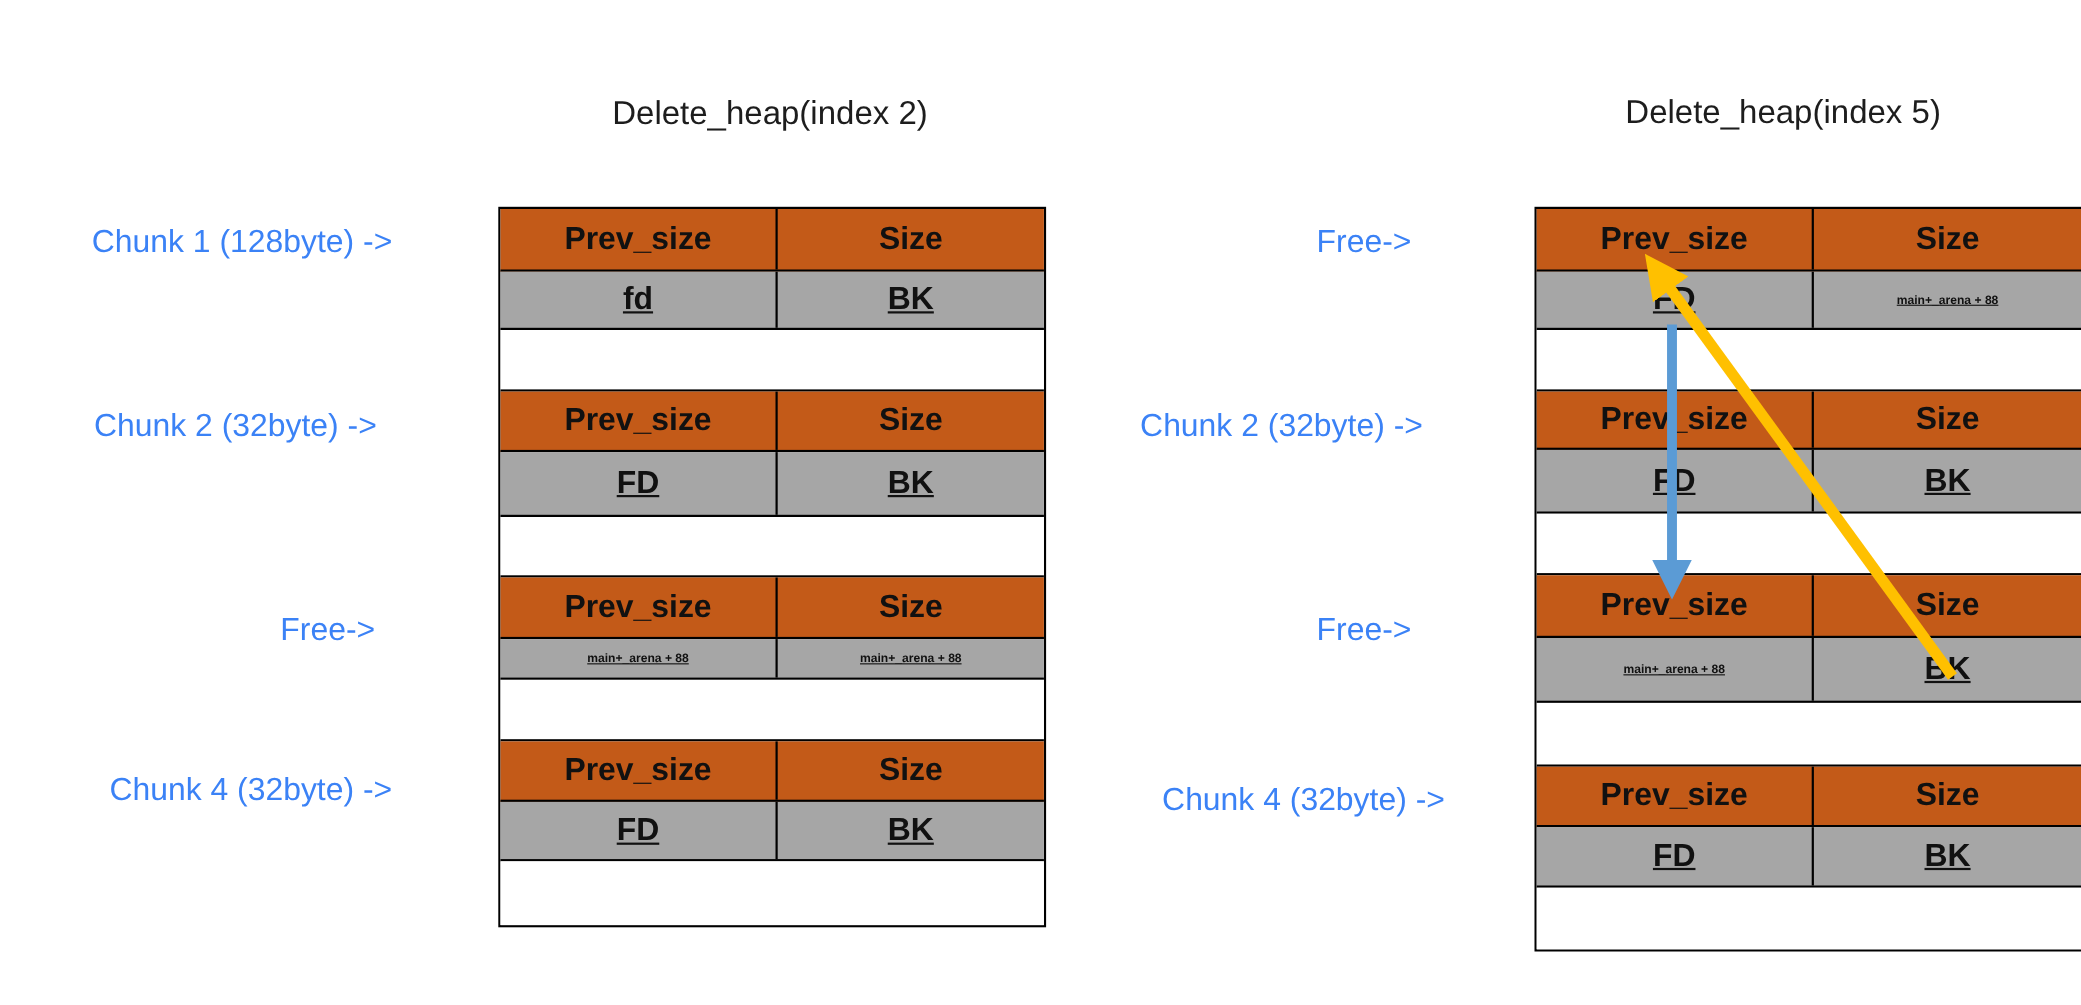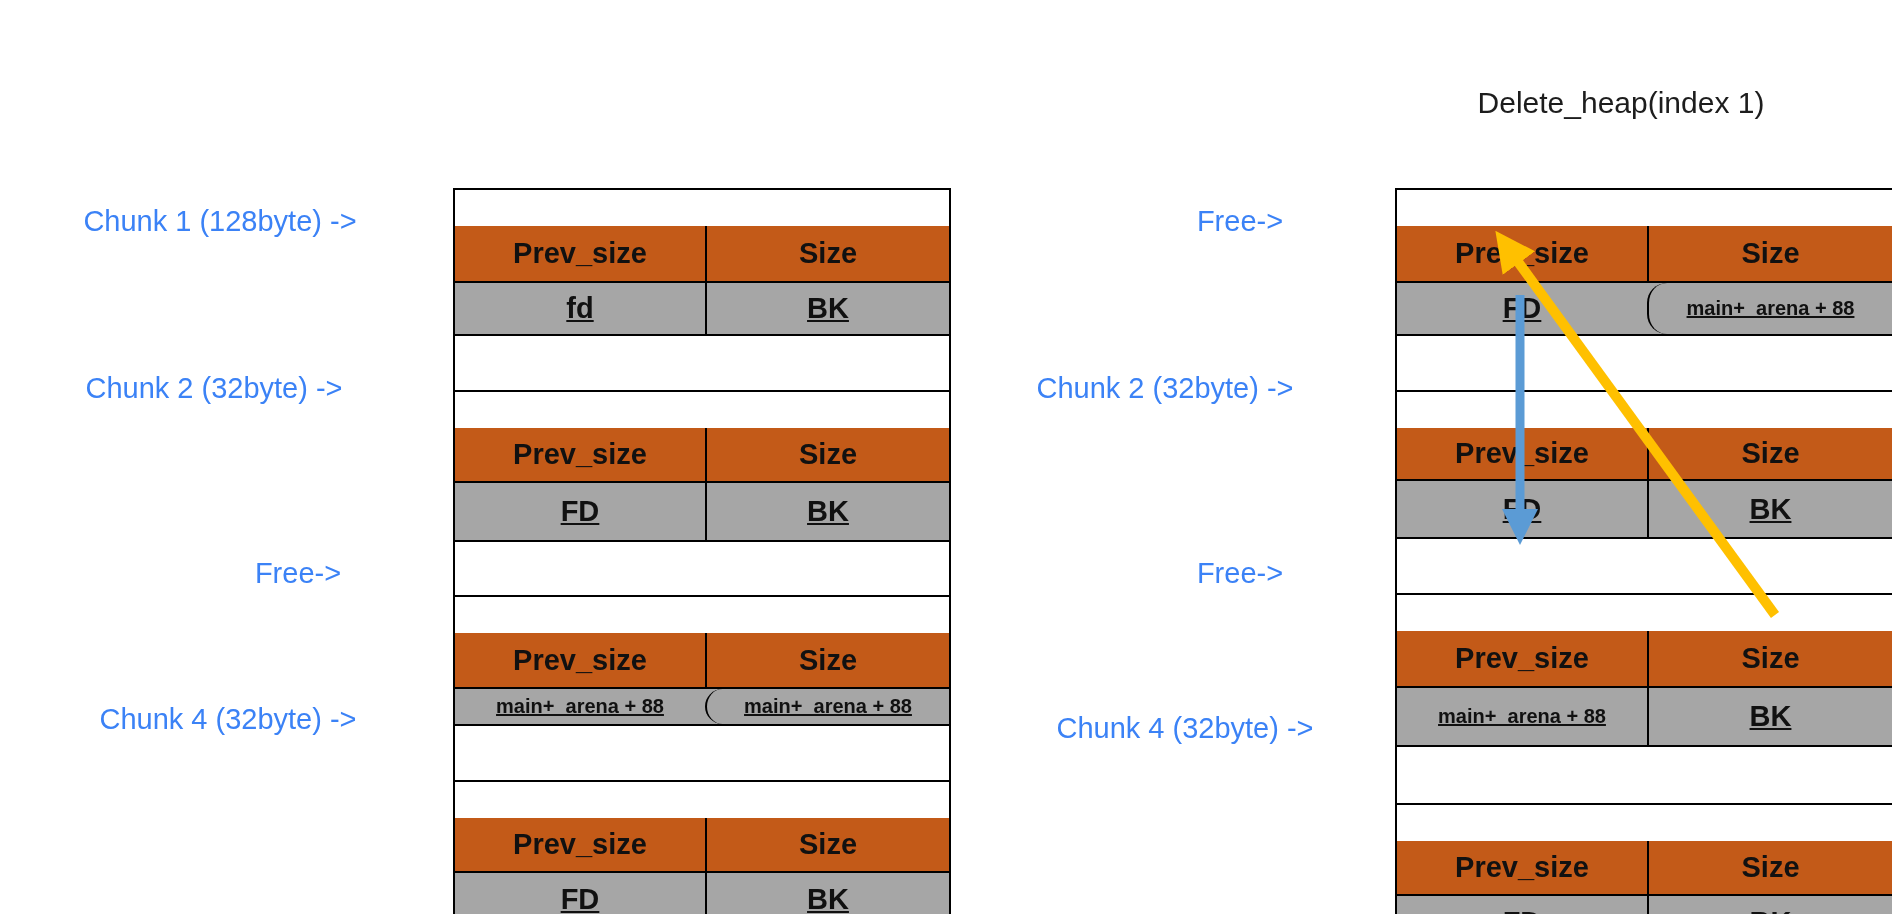--- a/index.html
+++ b/index.html
@@ -25,39 +25,40 @@
   }
 
   .htable{
     position:absolute;
     border:2px solid var(--border);
     box-sizing:content-box;
     background:#ffffff;
   }
   .row{display:flex;box-sizing:border-box;border-bottom:2px solid var(--border);}
   .row:last-child{border-bottom:none;}
-  .row.orange{background:var(--header-fill);margin-top:36px;}
+  .row.orange{background:var(--header-fill);}
   .row.gray{background:var(--cell-fill);text-decoration:underline;}
   .row.gap{background:var(--gap-fill);}
   .cell{
     display:flex;align-items:center;justify-content:center;
     box-sizing:border-box;height:100%;
     font-weight:bold;font-size:29px;white-space:nowrap;
   }
   .cell.c1{width:250px;flex:none;}
   .cell.c2{flex:1;border-left:2px solid var(--border);}
-  .cell.small{font-size:20px;letter-spacing:0;border-radius:20px;}
+  .cell.small{font-size:11px;letter-spacing:0;}
   .overlay{position:absolute;left:0;top:0;pointer-events:none;}
 </style>
 </head>
 <body>
 
 <div class="canvas">
 
-  <div class="title" style="left:1621px;top:103px">Delete_heap(index 1)</div>
+  <div class="title" style="left:700px;top:104px">Delete_heap(index 2)</div>
+  <div class="title" style="left:1621px;top:103px">Delete_heap(index 5)</div>
 
   <div class="chunk-label" style="left:220px;top:221px">Chunk 1 (128byte) -&gt;</div>
   <div class="chunk-label" style="left:214px;top:388px">Chunk 2 (32byte) -&gt;</div>
   <div class="chunk-label" style="left:298px;top:573px">Free-&gt;</div>
   <div class="chunk-label" style="left:228px;top:719px">Chunk 4 (32byte) -&gt;</div>
 
   <div class="chunk-label" style="left:1240px;top:221px">Free-&gt;</div>
   <div class="chunk-label" style="left:1165px;top:388px">Chunk 2 (32byte) -&gt;</div>
   <div class="chunk-label" style="left:1240px;top:573px">Free-&gt;</div>
   <div class="chunk-label" style="left:1185px;top:728px">Chunk 4 (32byte) -&gt;</div>

